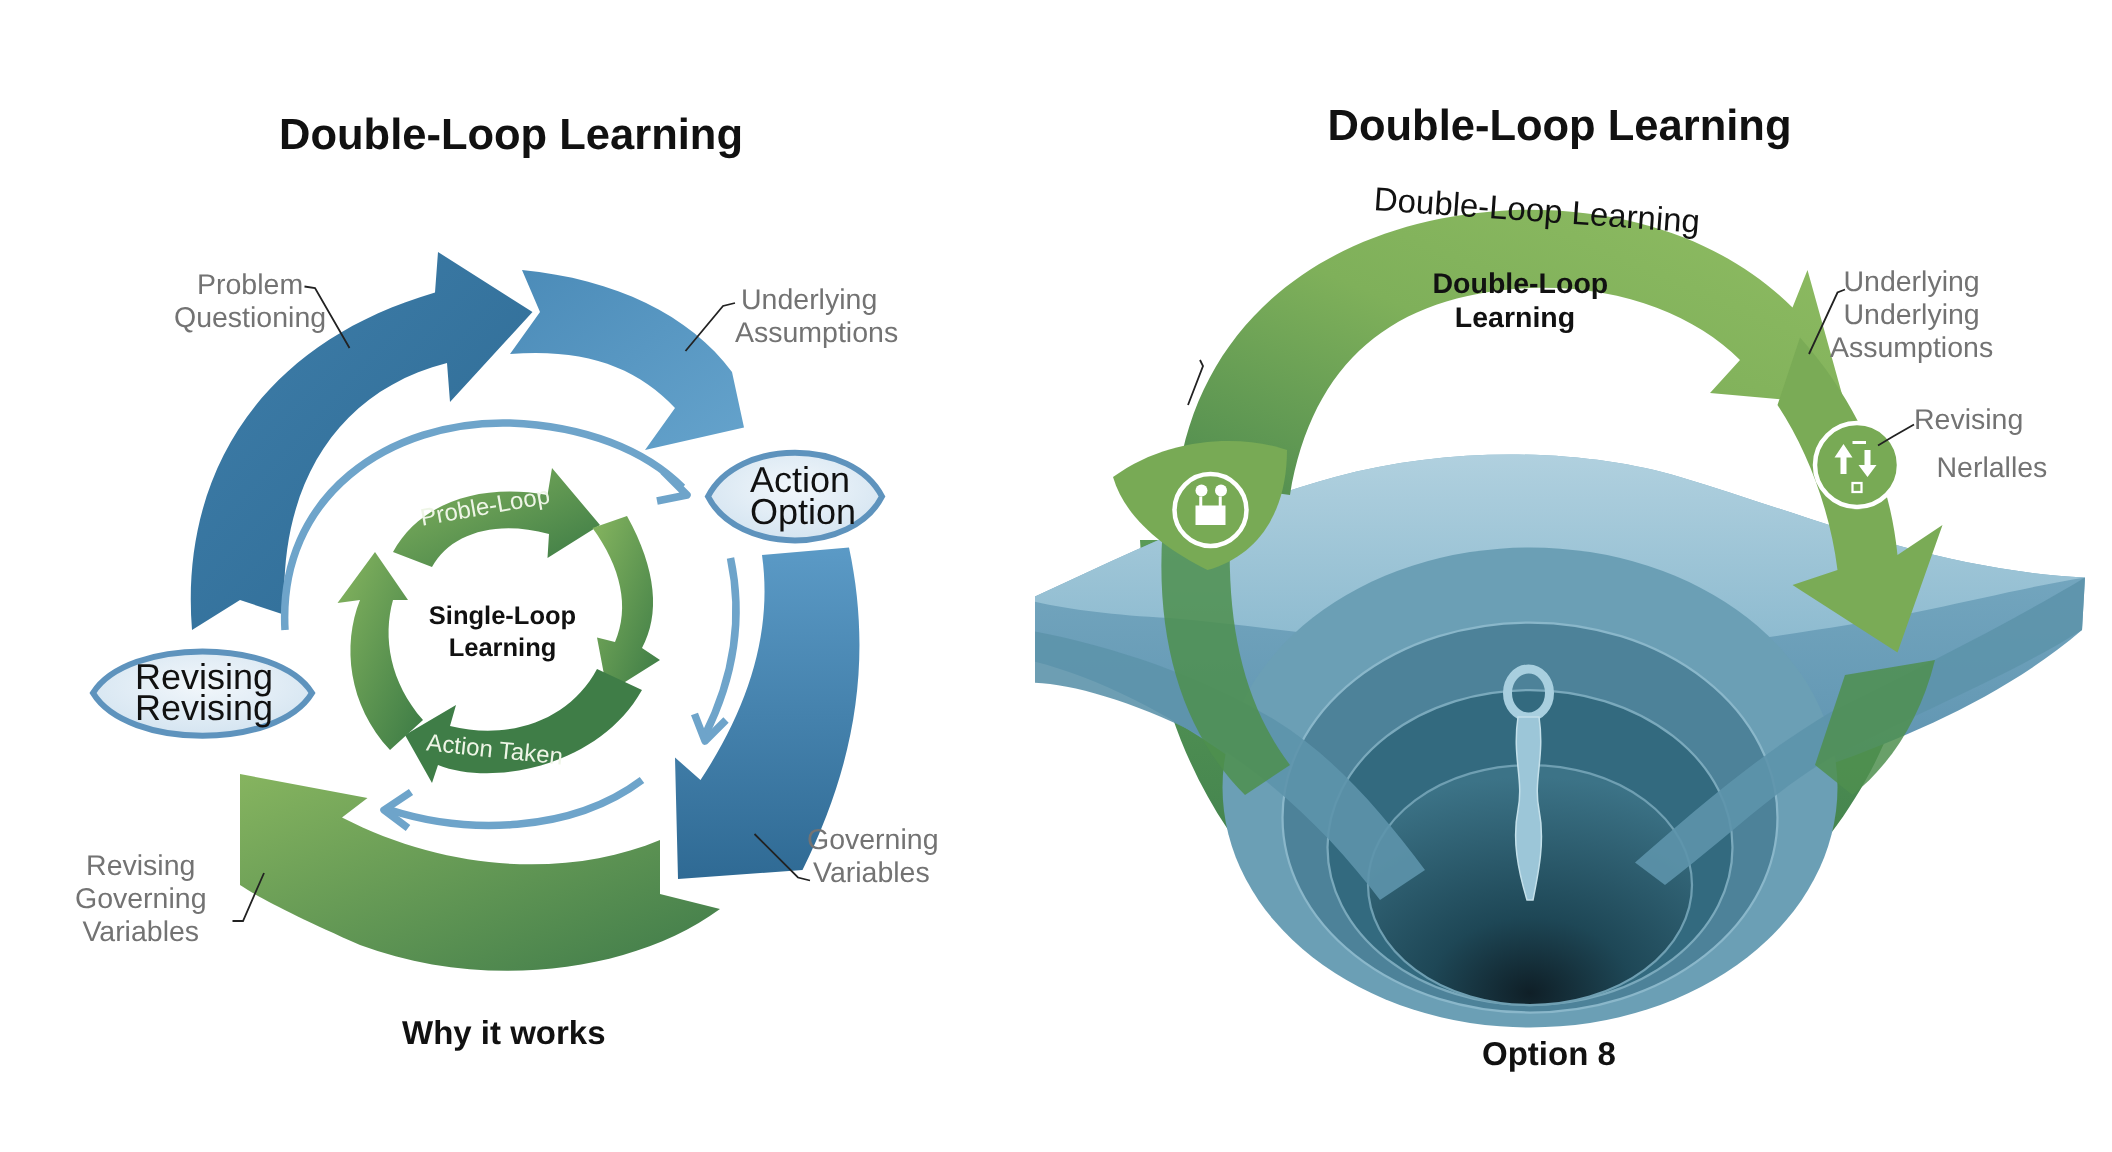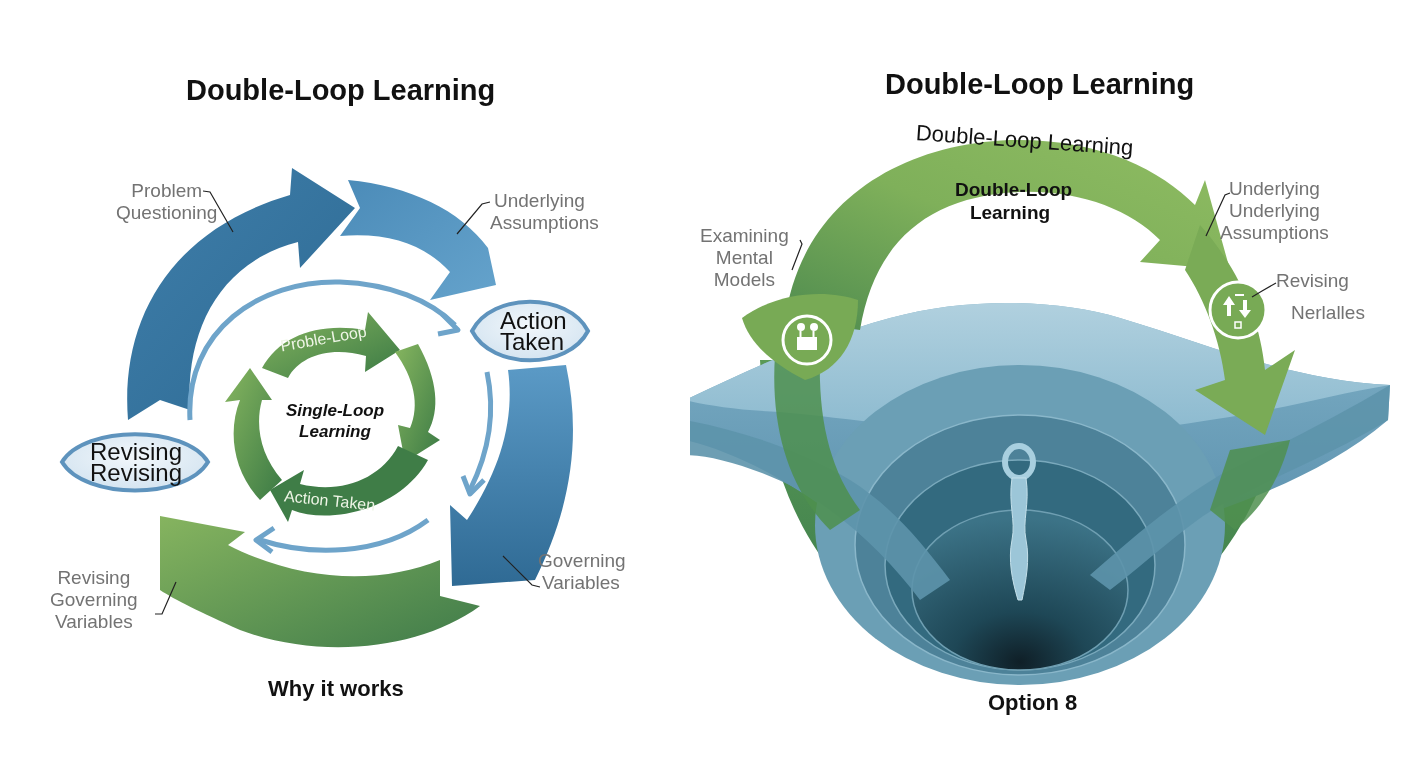--- a/index.html
+++ b/index.html
@@ -95,28 +95,28 @@
     <div style="padding-left:4px">Variables</div>
   </div>
   <div class="label" style="left:50px; top:567px;">
     <div>Revising</div>
     <div>Governing</div>
     <div>Variables</div>
   </div>
 
   <div class="eye-text" style="left:500px; top:310px; width:60px;">
     <div>Action</div>
-    <div>Taken</div>
+    <div>Option</div>
   </div>
   <div class="eye-text" style="left:90px; top:441px; width:90px;">
     <div>Revising</div>
     <div>Revising</div>
   </div>
 
-  <div class="bold-label" style="left:285px; top:400px; width:100px;font-style:italic;">
+  <div class="bold-label" style="left:285px; top:400px; width:100px;">
     <div>Single-Loop</div>
     <div>Learning</div>
   </div>
 
   <div style="position:absolute; left:280px; top:330px; font-size:16px; color:#eef5e6; transform:rotate(-10deg); white-space:nowrap;">Proble-Loop</div>
   <div style="position:absolute; left:284px; top:492px; font-size:16px; color:#eef5e6; transform:rotate(6deg); white-space:nowrap;">Action Taken</div>
 
   <div class="caption" style="left:268px; top:676px;">Why it works</div>
 </div>
 
@@ -197,25 +197,20 @@
 
   <div class="title" style="left:195px; top:68px;">Double-Loop Learning</div>
 
   <div style="position:absolute; left:226px; top:120px; font-size:22px; white-space:nowrap; transform:rotate(4deg); transform-origin:left center;">Double-Loop Learning</div>
 
   <div class="bold-label" style="left:265px; top:178px; width:110px; font-size:19px; line-height:23px;">
     <div>Double-Loop</div>
     <div>Learning</div>
   </div>
 
-  <div class="label" style="left:10px; top:225px;">
-    <div>Examining</div>
-    <div>Mental</div>
-    <div>Models</div>
-  </div>
 
   <div class="label" style="left:530px; top:178px;">
     <div>Underlying</div>
     <div>Underlying</div>
     <div>Assumptions</div>
   </div>
 
   <div class="label left" style="left:586px; top:270px;">Revising</div>
   <div class="label left" style="left:601px; top:302px;text-align:center;">Nerlalles</div>
 

